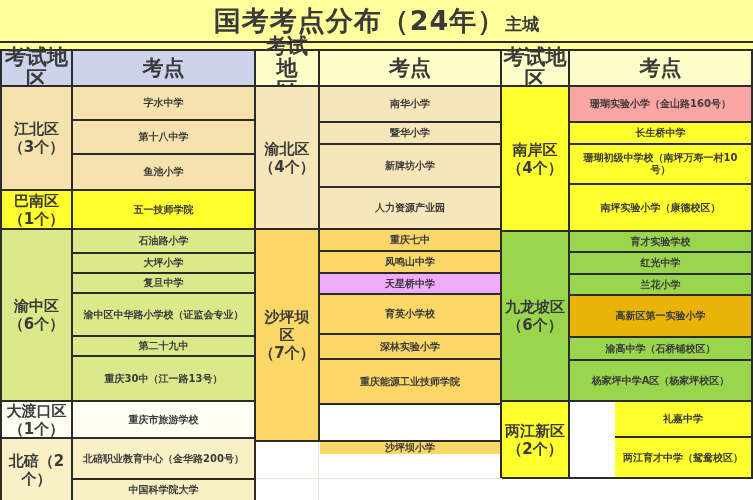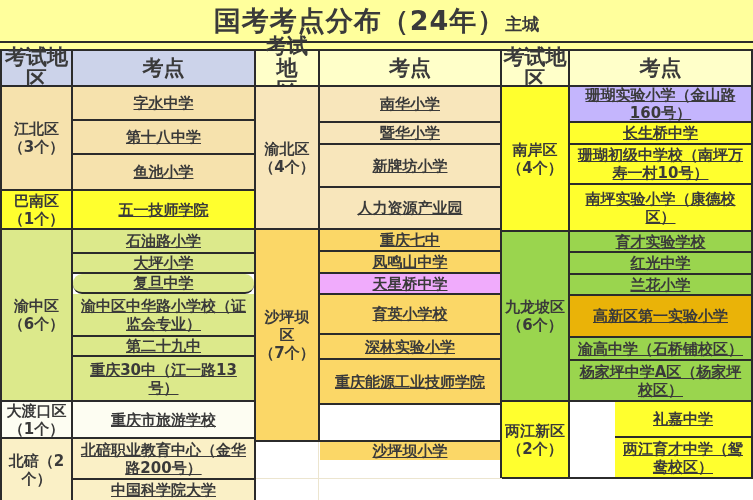--- a/index.html
+++ b/index.html
@@ -39,21 +39,21 @@
   .sect:last-child{flex:1 1 auto;}
   .dist{
     box-sizing:border-box;border-right:2px solid #2b2b2b;
     display:flex;align-items:center;justify-content:center;
     font-size:15px;line-height:1.2;text-align:center;white-space:pre-line;padding:0 1px;
   }
   .sites{flex:1;display:flex;flex-direction:column;min-width:0;}
   .site{
     box-sizing:border-box;flex:0 0 auto;border-bottom:2px solid #2b2b2b;
     display:flex;align-items:center;justify-content:center;
-    font-size:15px;line-height:1.2;text-align:center;padding:0 4px;text-decoration:underline;
+    font-size:10px;line-height:1.2;text-align:center;padding:0 4px;
   }
   .site:last-child{border-bottom:none;flex:1 1 auto;}
   
   .faint-v{position:absolute;background:#ece5cf;width:1px;}
   .faint-h{position:absolute;background:#ece5cf;height:1px;}
 </style>
 </head>
 <body>
 
 <div class="stage">
@@ -93,21 +93,21 @@
           <div class="sites">
             <div class="site" style="height: 39px; background: rgb(255, 255, 46);">五一技师学院</div>
           </div>
         </div>
         <div class="sect" style="height: 172px;">
           <div class="dist" style="flex: 0 0 71px; background: rgb(220, 233, 139);">渝中区
 （6个）</div>
           <div class="sites">
             <div class="site" style="height: 24px; background: rgb(220, 233, 139);">石油路小学</div>
             <div class="site" style="height: 20px; background: rgb(220, 233, 139);">大坪小学</div>
-            <div class="site" style="height: 20px; background: rgb(220, 233, 139); border-radius: 9px;">复旦中学</div>
+            <div class="site" style="height: 20px; background: rgb(220, 233, 139);">复旦中学</div>
             <div class="site" style="height: 43px; background: rgb(220, 233, 139);">渝中区中华路小学校（证监会专业）</div>
             <div class="site" style="height: 20px; background: rgb(220, 233, 139);">第二十九中</div>
             <div class="site" style="height: 45px; background: rgb(220, 233, 139);">重庆30中（江一路13号）</div>
           </div>
         </div>
         <div class="sect" style="height: 37px;">
           <div class="dist" style="flex: 0 0 71px; background: rgb(253, 253, 242);">大渡口区
 （1个）</div>
           <div class="sites">
             <div class="site" style="height: 37px; background: rgb(253, 253, 242);">重庆市旅游学校</div>
@@ -146,21 +146,21 @@
             <div class="site" style="height: 45px; background: rgb(251, 215, 103);">重庆能源工业技师学院</div>
             <div class="site" style="height: 37px; background: rgb(251, 215, 103); margin-top: 37px;">沙坪坝小学</div>
           </div>
         </div>
       </div>
       <div class="grp" style="left: 500px; width: 253px; height: 394px;">
         <div class="sect" style="height: 143px;">
           <div class="dist" style="flex: 0 0 68px; background: rgb(255, 255, 46);">南岸区
 （4个）</div>
           <div class="sites">
-            <div class="site" style="height: 36px; background: #c4b5fd;">珊瑚实验小学（金山路160号）</div>
+            <div class="site" style="height: 36px; background: #fca5a5;">珊瑚实验小学（金山路160号）</div>
             <div class="site" style="height: 22px; background: rgb(255, 255, 46);">长生桥中学</div>
             <div class="site" style="height: 40px; background: rgb(255, 255, 46);">珊瑚初级中学校（南坪万寿一村10号）</div>
             <div class="site" style="height: 45px; background: rgb(255, 255, 46);">南坪实验小学（康德校区）</div>
           </div>
         </div>
         <div class="sect" style="height: 170px;">
           <div class="dist" style="flex: 0 0 68px; background: rgb(154, 213, 78);">九龙坡区
 （6个）</div>
           <div class="sites">
             <div class="site" style="height: 21px; background: rgb(154, 213, 78);">育才实验学校</div>

